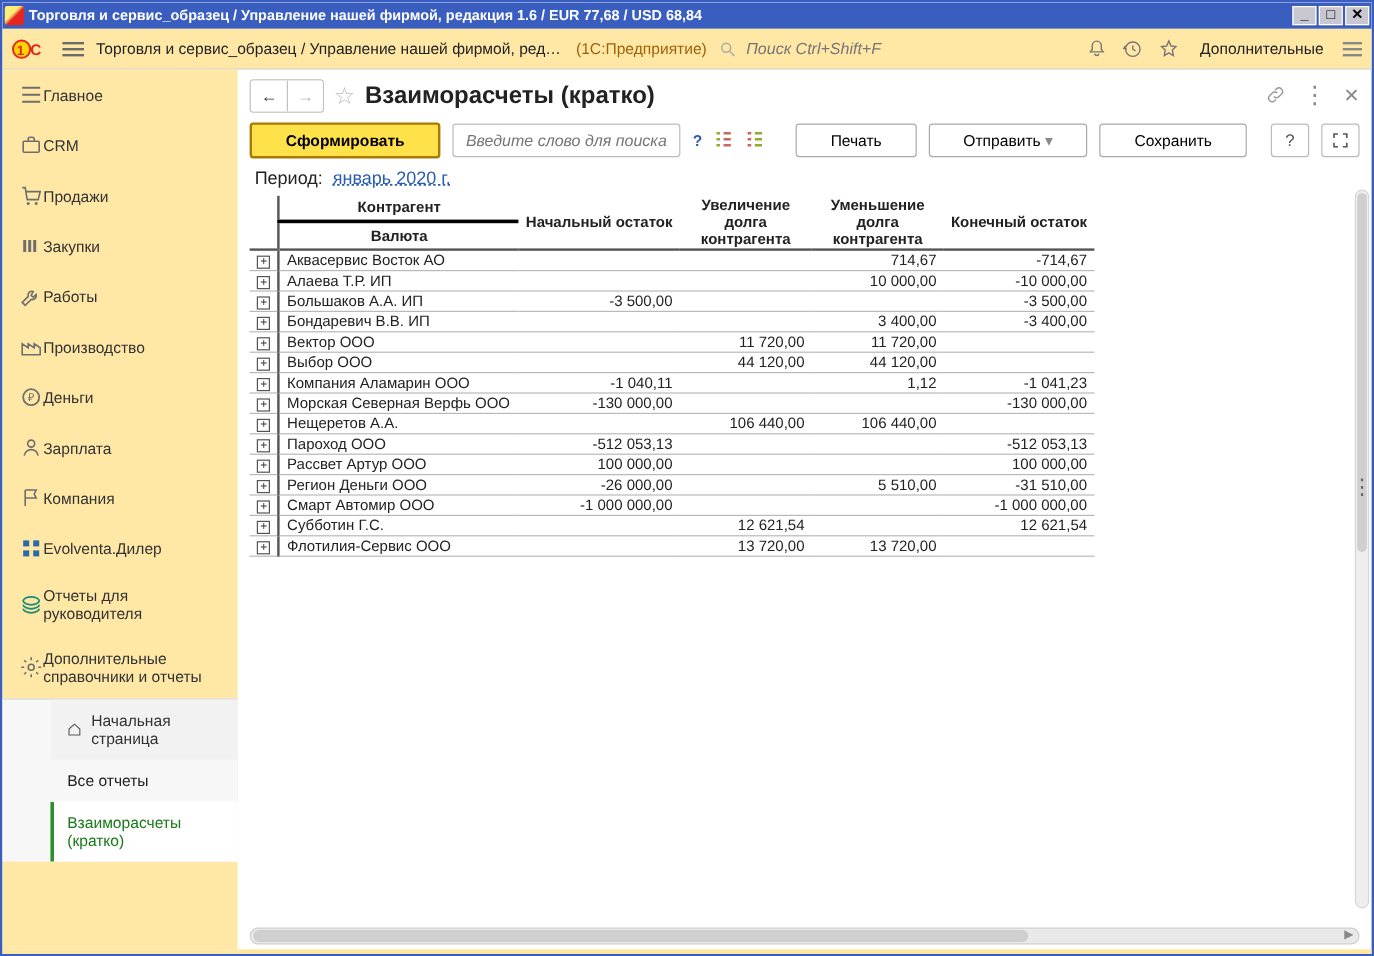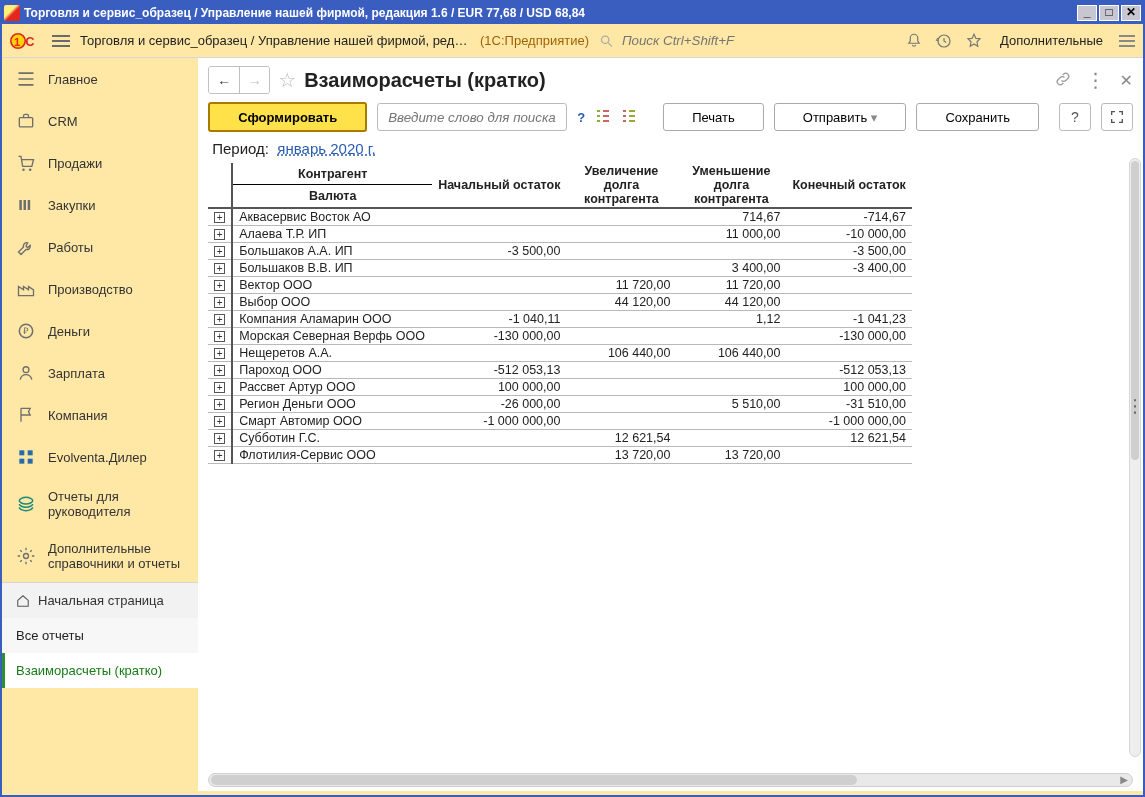--- a/index.html
+++ b/index.html
@@ -67,29 +67,29 @@
   .toptool .ico{width:20px;height:20px;display:flex;align-items:center;justify-content:center;cursor:pointer;color:#777;}
   .looplens{width:16px;height:16px;}
   .toptool .user{ padding:0 6px;cursor:pointer;}
   .toptool .burger{display:flex;flex-direction:column;gap:3px;cursor:pointer;}
   .toptool .burger span{width:16px;height:2px;background:#888;}
   
   .main{display:flex;height:calc(100% - 22px - 34px - 4px);}
   .sidebar{width:265px;background:var(--yellow);display:flex;flex-direction:column;}
   .sidebar .navsec{flex:0 0 auto;}
   .navitem{
-    display:flex;align-items:center;gap:12px;padding:11px 14px;
+    display:flex;align-items:center;padding:11px 14px;
     cursor:pointer;color:#333;
   }
   .navitem .nico{
     width:20px;height:20px;display:flex;align-items:center;justify-content:center;color:#6e6e6e;font-size:16px;
   }
   .navitem .nico svg{display:block;}
   .tabs{border-top:1px solid var(--border-light);background:#f7f7f7;}
-  .tabitem{padding:10px 14px;cursor:pointer;}
+  .tabitem{padding:10px 14px;cursor:pointer;margin-left:40px;}
   .tabitem.home{display:flex;align-items:center;gap:8px;background:#f2f2f2;color:#333;}
   .tabitem.active{background:#fff;box-shadow:inset 3px 0 0 #2f8f2f;color:#177a17;}
   
   .content{flex:1;display:flex;flex-direction:column;position:relative;}
   .contenthead{
     display:flex;align-items:center;height:44px;padding:0 10px;gap:8px;
   }
   .navbtns{display:flex;border:1px solid #c0c0c0;border-radius:3px;overflow:hidden;}
   .navbtns button{width:30px;height:26px;border:none;background:#fff;cursor:pointer;font-size:14px;color:#333;}
   .navbtns button+button{border-left:1px solid #c0c0c0;color:#bcbcbc;}
@@ -124,21 +124,21 @@
   .period{padding:0 14px 6px;font-size:15px;}
   .period a{color:var(--link);text-decoration:underline dotted;cursor:pointer;}
   
   .gridwrap{flex:1;overflow:auto;padding:0 10px;position:relative;}
   .report{border-collapse:collapse;width:auto;}
   .report th,.report td{font-size:12.5px;padding:1px 6px;white-space:nowrap;}
   .report thead th{
     text-align:center;font-weight:bold;border-bottom:1px solid #666;
   }
   .report thead .twoh th{border-bottom:none;}
-  .report thead .subh th{border-top:1px solid #000000;border-bottom:2px solid #555;}
+  .report thead .subh th{border-top:3px solid #000000;border-bottom:2px solid #555;}
   .colctrl{width:22px;text-align:center;border-right:2px solid #555;}
   .colctrl .pm{
     display:inline-block;width:11px;height:11px;border:1px solid #555;
     font-size:10px;line-height:9px;text-align:center;cursor:pointer;color:#333;
   }
   .cname{min-width:200px;text-align:left;margin-left:48px;}
   .num{text-align:right;min-width:110px;}
   .report tbody td{border-bottom:1px solid #b9b9b9;}
   .report tbody tr:first-child td{border-top:2px solid #555;}
   
@@ -415,34 +415,34 @@
               <td class="num"></td>
               <td class="num"></td>
               <td class="num">714,67</td>
               <td class="num">-714,67</td>
             </tr>
             <tr>
               <td class="colctrl"><span class="pm">+</span></td>
               <td class="cname">Алаева Т.Р. ИП</td>
               <td class="num"></td>
               <td class="num"></td>
-              <td class="num">11 000,00</td>
+              <td class="num">10 000,00</td>
               <td class="num">-10 000,00</td>
             </tr>
             <tr>
               <td class="colctrl"><span class="pm">+</span></td>
               <td class="cname">Большаков А.А. ИП</td>
               <td class="num">-3 500,00</td>
               <td class="num"></td>
               <td class="num"></td>
               <td class="num">-3 500,00</td>
             </tr>
             <tr>
               <td class="colctrl"><span class="pm">+</span></td>
-              <td class="cname">Большаков В.В. ИП</td>
+              <td class="cname">Бондаревич В.В. ИП</td>
               <td class="num"></td>
               <td class="num"></td>
               <td class="num">3 400,00</td>
               <td class="num">-3 400,00</td>
             </tr>
             <tr>
               <td class="colctrl"><span class="pm">+</span></td>
               <td class="cname">Вектор ООО</td>
               <td class="num"></td>
               <td class="num">11 720,00</td>

